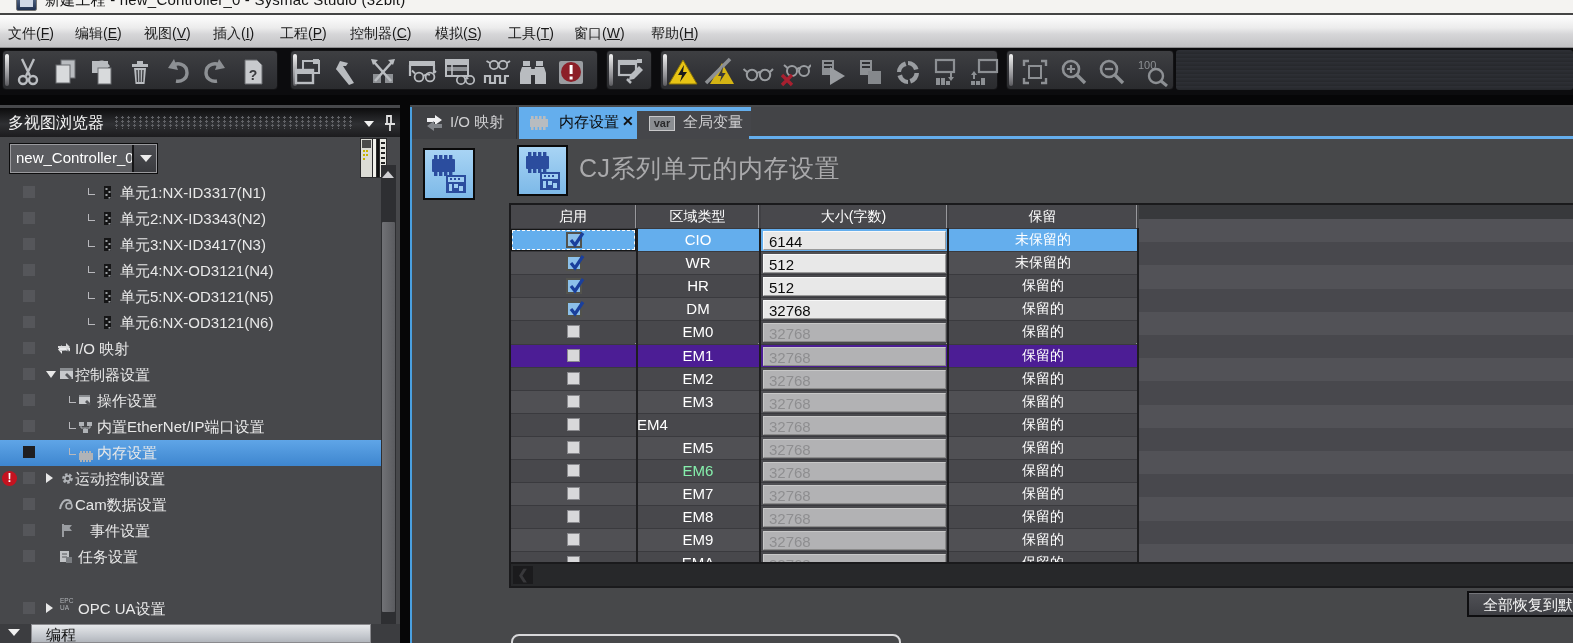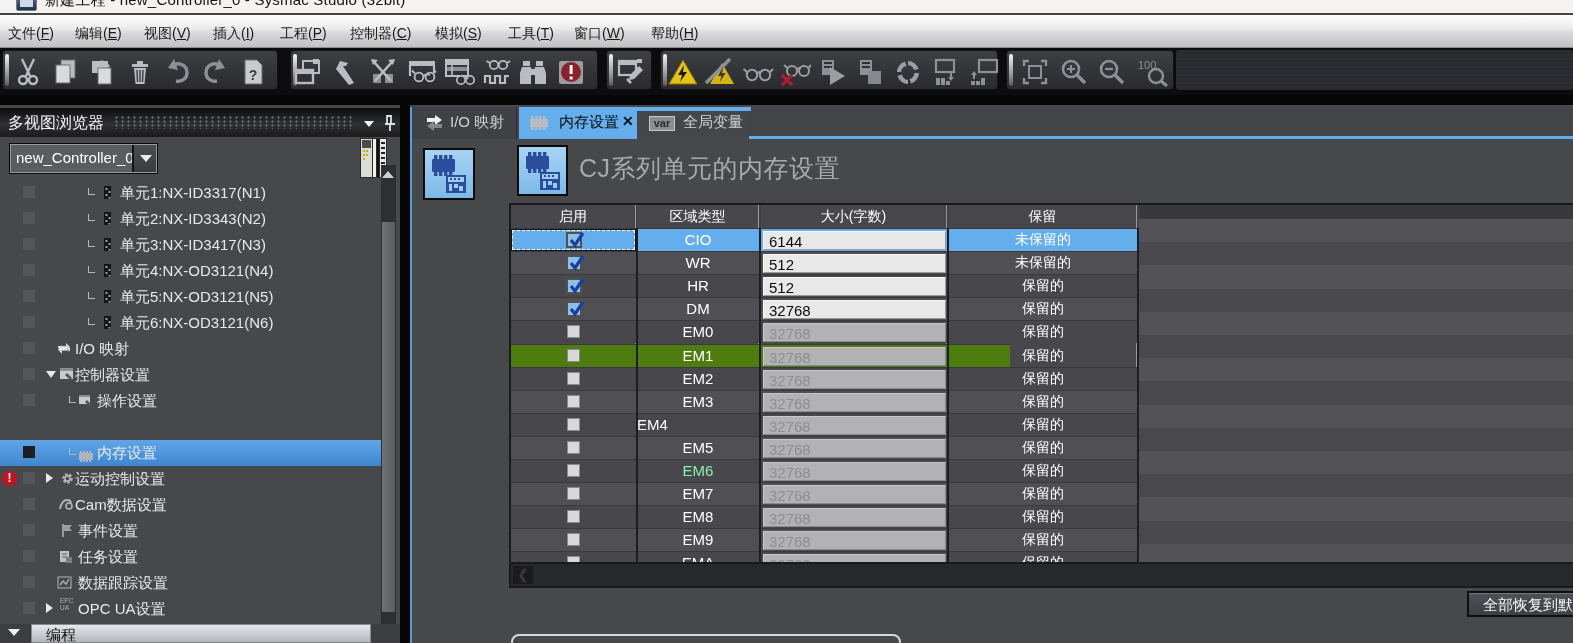--- a/index.html
+++ b/index.html
@@ -400,20 +400,33 @@
 <div class="trow" style="top:283px;">
   <div class="tsq" style="background:#55565a;"></div>
   <div class="abs" style="left:69px;top:8px;width:7px;height:7px;border-left:1.5px solid #b8b8bc;border-bottom:1.5px solid #b8b8bc;"></div>
   <div class="abs" style="left:78px;top:5px;"><svg width="15" height="15" viewBox="0 0 15 15">
           <rect x="1" y="2" width="11" height="9" fill="#c8cacd"></rect>
           <rect x="1" y="2" width="11" height="2" fill="#8a8d91"></rect>
           <path d="M9 7 l4 4 -2 2 -4 -4 z" fill="#55565a"></path>
         </svg></div>
   <div class="ttext" style="left:97px;">操作设置</div>
 </div>
+<div class="trow" style="top:309px;">
+  <div class="tsq" style="background:#55565a;"></div>
+  <div class="abs" style="left:69px;top:8px;width:7px;height:7px;border-left:1.5px solid #b8b8bc;border-bottom:1.5px solid #b8b8bc;"></div>
+  <div class="abs" style="left:78px;top:6px;"><svg width="15" height="15" viewBox="0 0 15 15">
+          <g fill="#b0b3b7">
+            <rect x="1" y="2" width="5" height="4"></rect>
+            <rect x="9" y="2" width="5" height="4"></rect>
+            <rect x="5" y="9" width="5" height="4"></rect>
+            <path d="M3 6 v2 h9 v-2 M7 8 v2" stroke="#b0b3b7" fill="none"></path>
+          </g>
+        </svg></div>
+  <div class="ttext" style="left:97px;">内置EtherNet/IP端口设置</div>
+</div>
 <div class="trow" style="top:335px;width:381px;background:linear-gradient(#5fa5e7,#3e86cf);">
   <div class="tsq" style="background:#1f1f22;"></div>
   <div class="abs" style="left:69px;top:8px;width:7px;height:7px;border-left:1.5px solid #b8b8bc;border-bottom:1.5px solid #b8b8bc;"></div>
   <div class="abs" style="left:78px;top:8px;"><svg width="16" height="12" viewBox="0 0 16 12">
           <rect x="1" y="3" width="14" height="7" fill="#b0b3b7"></rect>
           <g fill="#b0b3b7">
             <rect x="2" y="1" width="2" height="2"></rect>
             <rect x="5" y="1" width="2" height="2"></rect>
             <rect x="8" y="1" width="2" height="2"></rect>
             <rect x="11" y="1" width="2" height="2"></rect>
@@ -442,41 +455,33 @@
           <circle cx="11" cy="9" r="3" fill="none" stroke="#b0b3b7" stroke-width="1.6"></circle>
         </svg></div>
   <div class="ttext" style="left:75px;">Cam数据设置</div>
 </div>
 <div class="trow" style="top:413px;">
   <div class="tsq" style="background:#55565a;"></div>
   <div class="abs" style="left:60px;top:5px;"><svg width="15" height="15" viewBox="0 0 15 15">
           <path d="M3 1 v13" stroke="#b0b3b7" stroke-width="1.6"></path>
           <path d="M4 2 h8 l-2.5 3 2.5 3 h-8 z" fill="#9a9da1"></path>
         </svg></div>
-  <div class="ttext" style="left:78px;">事件设置</div>
+  <div class="ttext" style="left:90px;">事件设置</div>
 </div>
 <div class="trow" style="top:439px;">
   <div class="tsq" style="background:#55565a;"></div>
   <div class="abs" style="left:58px;top:5px;"><svg width="15" height="15" viewBox="0 0 15 15">
           <rect x="2" y="2" width="9" height="11" fill="#c0c2c5"></rect>
           <g stroke="#55565a" stroke-width="1">
             <line x1="4" y1="5" x2="9" y2="5"></line>
             <line x1="4" y1="8" x2="9" y2="8"></line>
           </g>
           <rect x="8" y="8" width="6" height="6" fill="#7a7d81"></rect>
         </svg></div>
   <div class="ttext" style="left:78px;">任务设置</div>
-</div>
-<div class="trow" style="top:465px;">
-  <div class="tsq" style="background:#55565a;"></div>
-  <div class="abs" style="left:57px;top:5px;"><svg width="15" height="15" viewBox="0 0 15 15">
-          <rect x="1" y="2" width="13" height="11" fill="none" stroke="#b0b3b7"></rect>
-          <path d="M3 10 l3 -4 3 3 3 -5" stroke="#b0b3b7" stroke-width="1.4" fill="none"></path>
-        </svg></div>
-  <div class="ttext" style="left:78px;">数据跟踪设置</div>
 </div>
 <div class="trow" style="top:491px;">
   <div class="tsq" style="background:#55565a;"></div>
   <div class="abs" style="left:46px;top:7px;width:0;height:0;border-top:5.5px solid transparent;border-bottom:5.5px solid transparent;border-left:7px solid #e8e8e8;"></div>
   <div class="abs" style="left:59px;top:0px;"><svg width="16" height="15" viewBox="0 0 16 15">
           <text x="1" y="7" font-family="Liberation Sans" font-size="6.5" fill="#b0b3b7">EPC</text>
           <text x="1" y="14" font-family="Liberation Sans" font-size="6.5" fill="#b0b3b7">UA</text>
         </svg></div>
   <div class="ttext" style="left:78px;">OPC UA设置</div>
 </div>
@@ -632,21 +637,21 @@
   <div class="abs" style="left:126px;top:2px;width:122px;text-align:center;font-size:15px;color:#fff;">DM</div>
   <div class="abs" style="left:252px;top:2px;width:183px;height:19px;background:#e8e8e8;border:1px solid #f8f8f8;border-bottom-color:#9a9a9a;border-right-color:#9a9a9a;font-size:15px;color:#0a0a0a;padding:1px 0 0 5px;">32768</div>
   <div class="abs" style="left:438px;top:2px;width:188px;text-align:center;font-size:14px;color:#fff;">保留的</div>
 </div>
 <div class="abs" style="left:0;top:115.4px;width:627px;height:23.1px;background:#48484c;border-top:1px solid #3a3a3e;">
   <div class="abs" style="left:56px;top:4px;width:13px;height:13px;background:#d8d8da;border:1px solid #8a8a8e;"></div>
   <div class="abs" style="left:126px;top:2px;width:122px;text-align:center;font-size:15px;color:#fff;">EM0</div>
   <div class="abs" style="left:252px;top:2px;width:183px;height:19px;background:#b2b2b4;border:1px solid #c8c8c8;border-bottom-color:#8a8a8a;border-right-color:#8a8a8a;font-size:15px;color:#8e8e90;padding:1px 0 0 5px;">32768</div>
   <div class="abs" style="left:438px;top:2px;width:188px;text-align:center;font-size:14px;color:#fff;">保留的</div>
 </div>
-<div class="abs" style="left:0;top:138.5px;width:499px;height:23.1px;background:#4d7c0f;border-top:1px solid #3a3a3e;">
+<div class="abs" style="left:0;top:138.5px;width:627px;height:23.1px;background:#4c1d95;border-top:1px solid #3a3a3e;">
   <div class="abs" style="left:56px;top:4px;width:13px;height:13px;background:#d8d8da;border:1px solid #8a8a8e;"></div>
   <div class="abs" style="left:126px;top:2px;width:122px;text-align:center;font-size:15px;color:#fff;">EM1</div>
   <div class="abs" style="left:252px;top:2px;width:183px;height:19px;background:#b2b2b4;border:1px solid #c8c8c8;border-bottom-color:#8a8a8a;border-right-color:#8a8a8a;font-size:15px;color:#8e8e90;padding:1px 0 0 5px;">32768</div>
   <div class="abs" style="left:438px;top:2px;width:188px;text-align:center;font-size:14px;color:#fff;">保留的</div>
 </div>
 <div class="abs" style="left:0;top:161.6px;width:627px;height:23.1px;background:#48484c;border-top:1px solid #3a3a3e;">
   <div class="abs" style="left:56px;top:4px;width:13px;height:13px;background:#d8d8da;border:1px solid #8a8a8e;"></div>
   <div class="abs" style="left:126px;top:2px;width:122px;text-align:center;font-size:15px;color:#fff;">EM2</div>
   <div class="abs" style="left:252px;top:2px;width:183px;height:19px;background:#b2b2b4;border:1px solid #c8c8c8;border-bottom-color:#8a8a8a;border-right-color:#8a8a8a;font-size:15px;color:#8e8e90;padding:1px 0 0 5px;">32768</div>
   <div class="abs" style="left:438px;top:2px;width:188px;text-align:center;font-size:14px;color:#fff;">保留的</div>

